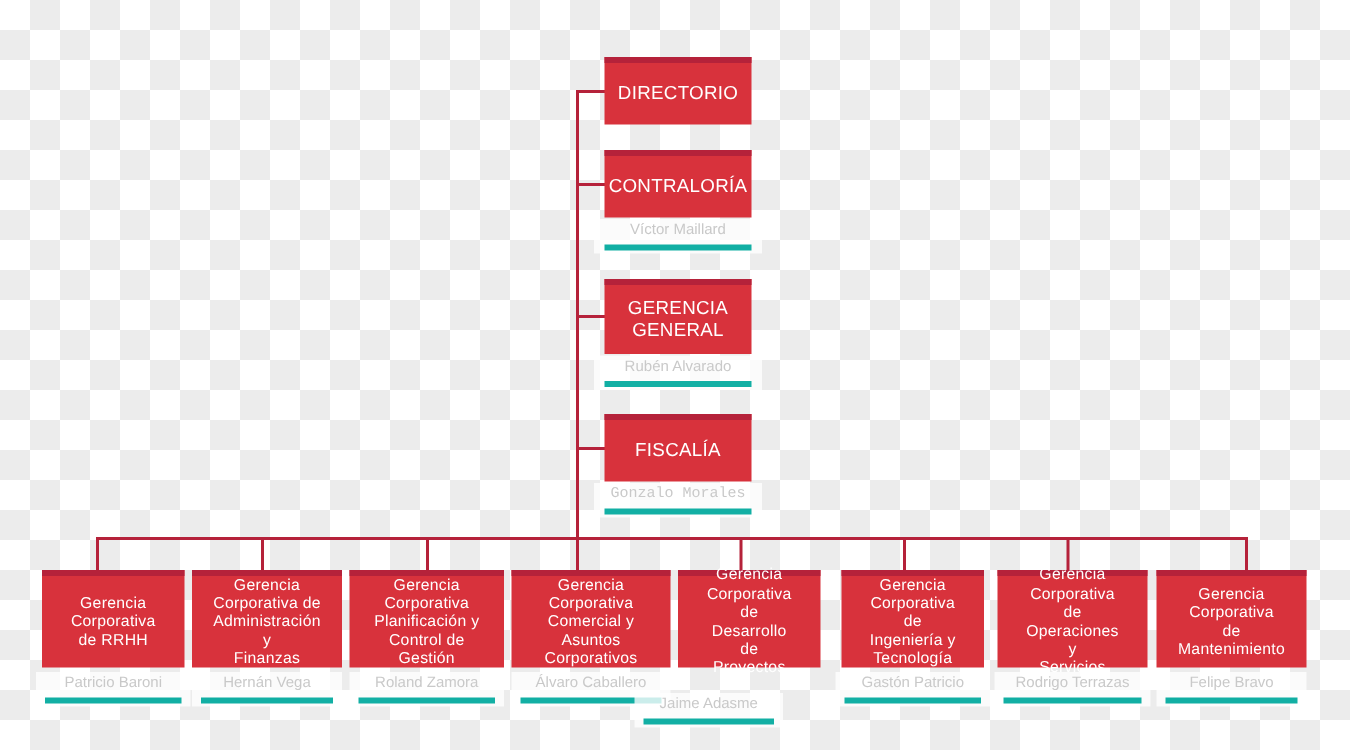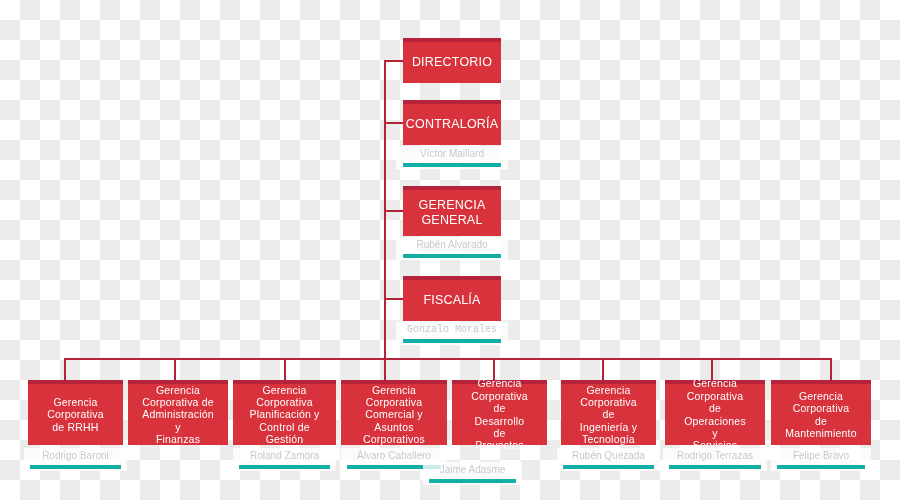--- a/index.html
+++ b/index.html
@@ -138,29 +138,33 @@
     <span class="person-name">Gonzalo Morales</span>
     <span class="person-rule"></span>
   </div>
 
   <div class="node unit-node" style="left:28px; top:380px; width:95px; height:65px;">
     <span class="node-label">Gerencia
 Corporativa
 de RRHH</span>
   </div>
   <div class="person" style="left:24px; top:448px; width:103px; height:23px;">
-    <span class="person-name">Rodrigo Baroni</span>
+    <span class="person-name">Patricio Baroni</span>
     <span class="person-rule"></span>
   </div>
 
   <div class="node unit-node" style="left:128px; top:380px; width:100px; height:65px;">
     <span class="node-label">Gerencia
 Corporativa de
 Administración y
 Finanzas</span>
+  </div>
+  <div class="person" style="left:128px; top:448px; width:100px; height:23px;">
+    <span class="person-name">Hernán Vega</span>
+    <span class="person-rule"></span>
   </div>
 
   <div class="node unit-node" style="left:233px; top:380px; width:103px; height:65px;">
     <span class="node-label">Gerencia
 Corporativa
 Planificación y
 Control de Gestión</span>
   </div>
   <div class="person" style="left:233px; top:448px; width:103px; height:23px;">
     <span class="person-name">Roland Zamora</span>
@@ -189,21 +193,21 @@
     <span class="person-rule"></span>
   </div>
 
   <div class="node unit-node" style="left:561px; top:380px; width:95px; height:65px;">
     <span class="node-label">Gerencia
 Corporativa de
 Ingeniería y
 Tecnología</span>
   </div>
   <div class="person" style="left:557px; top:448px; width:103px; height:23px;">
-    <span class="person-name">Rubén Quezada</span>
+    <span class="person-name">Gastón Patricio</span>
     <span class="person-rule"></span>
   </div>
 
   <div class="node unit-node" style="left:665px; top:380px; width:100px; height:65px;">
     <span class="node-label">Gerencia
 Corporativa de
 Operaciones y
 Servicios</span>
   </div>
   <div class="person" style="left:663px; top:448px; width:104px; height:23px;">

